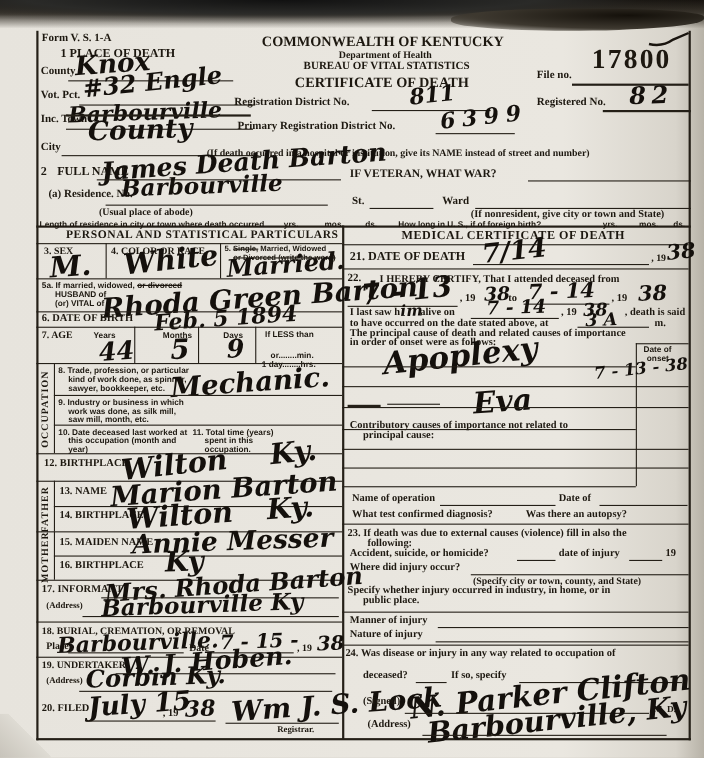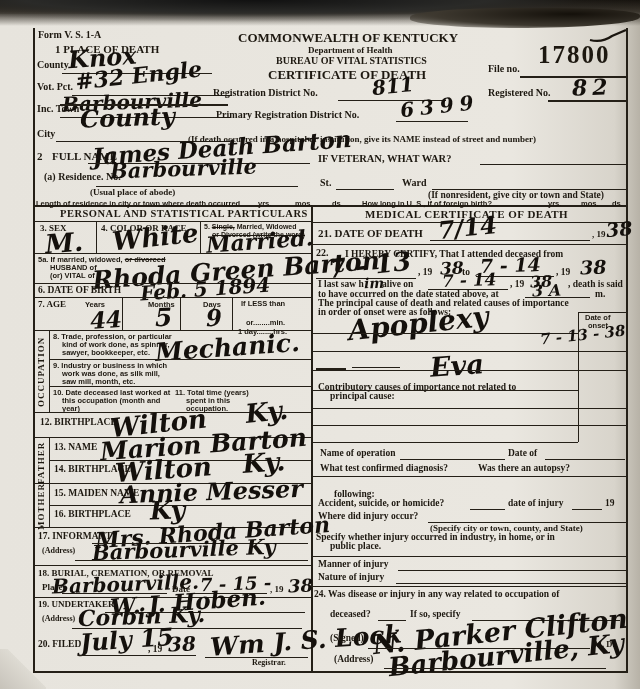--- a/index.html
+++ b/index.html
@@ -287,20 +287,21 @@
   <div class="ln" style="left:311px;top:442px;width:267px"></div>
 
   <div class="lb" style="left:320px;top:449px;font-size:9.5px">Name of operation</div>
   <div class="ln" style="left:400px;top:459px;width:105px"></div>
   <div class="lb" style="left:508px;top:449px;font-size:9.5px">Date of</div>
   <div class="ln" style="left:545px;top:459px;width:80px"></div>
   <div class="lb" style="left:320px;top:464px;font-size:9.5px">What test confirmed diagnosis?</div>
   <div class="lb" style="left:478px;top:464px;font-size:9.5px" data_bind="medical.autopsy_label">Was there an autopsy?</div>
   <div class="ln" style="left:311px;top:476px;width:315px"></div>
 
+  <div class="lb" style="left:316px;top:481px;font-size:9.5px">23. If death was due to external causes (violence) fill in also the</div>
   <div class="lb" style="left:334px;top:490px;font-size:9.5px">following:</div>
   <div class="lb" style="left:318px;top:499px;font-size:9.5px">Accident, suicide, or homicide?</div>
   <div class="ln" style="left:470px;top:509px;width:35px"></div>
   <div class="lb" style="left:508px;top:499px;font-size:9.5px">date of injury</div>
   <div class="ln" style="left:572px;top:509px;width:30px"></div>
   <div class="lb" style="left:605px;top:499px;font-size:9.5px">19</div>
   <div class="lb" style="left:318px;top:512px;font-size:9.5px">Where did injury occur?</div>
   <div class="ln" style="left:428px;top:522px;width:198px"></div>
   <div class="lb" style="left:430px;top:524px;font-size:9px">(Specify city or town, county, and State)</div>
   <div class="lb" style="left:316px;top:533px;font-size:9.5px">Specify whether injury occurred in industry, in home, or in</div>

